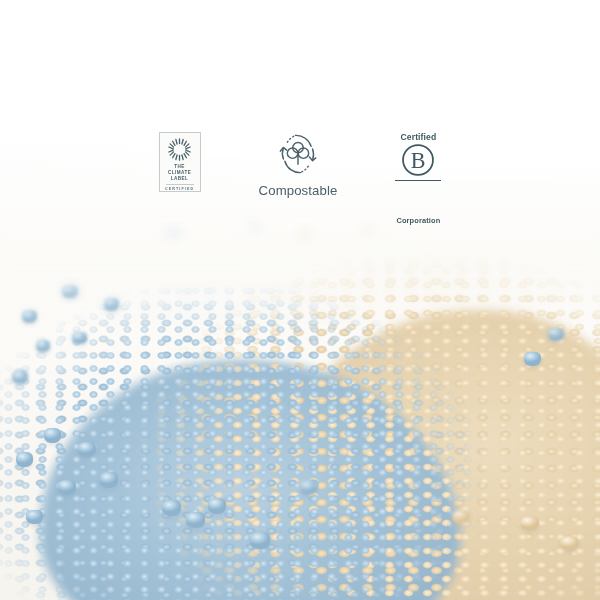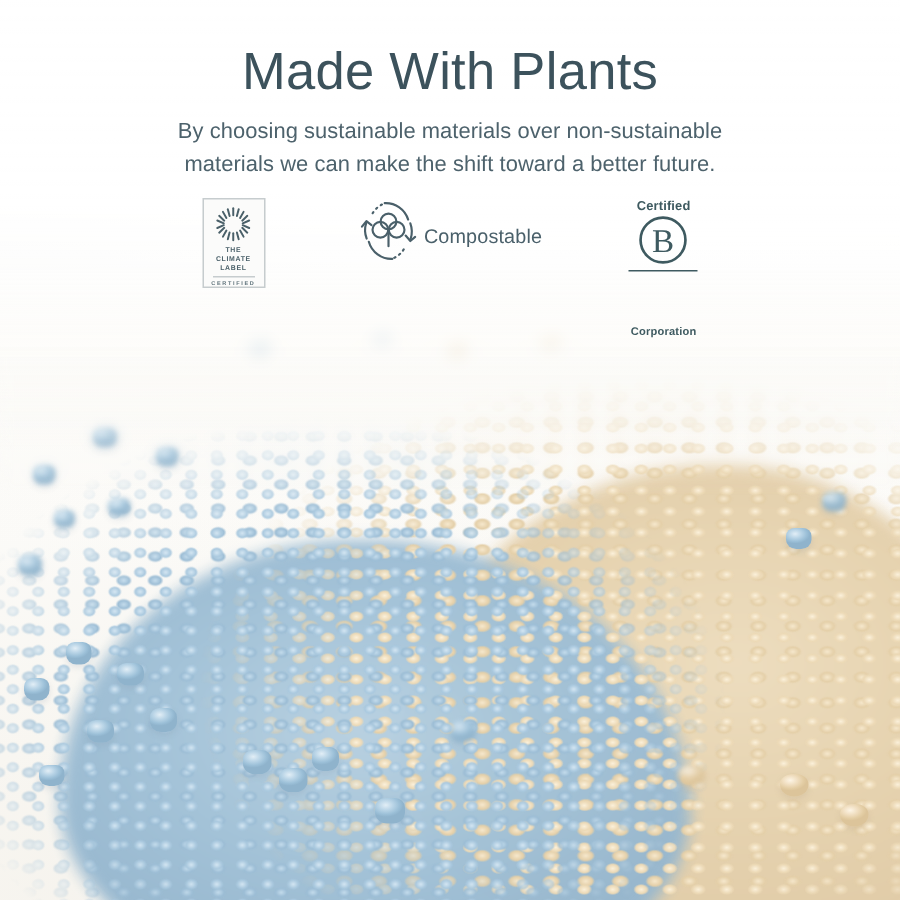--- a/index.html
+++ b/index.html
@@ -48,21 +48,21 @@
   .badge-row {
     position:absolute;
     top:132px; left:0;
     width:600px;
     display:flex;
     justify-content:center;
     align-items:flex-start;
     gap:58px;
     z-index:40;
   }
-  .badge { display:flex; flex-direction:row; align-items:center; }
+  .badge { display:flex; flex-direction:column; align-items:center; }
 
   
   .climate-badge {
     width:42px; height:60px;
     border:1px solid #c6ccce;
     background:#fbfbfa;
     display:flex; flex-direction:column;
     align-items:center;
     padding-top:4px;
   }
@@ -284,27 +284,20 @@
     <div class="pellet beige" style="left:520px; top:336px; width:19px; height:15px;"></div>
     <div class="pellet beige" style="left:560px; top:356px; width:19px; height:15px;"></div>
     <div class="pellet beige soft" style="left:452px; top:330px; width:18px; height:14px;"></div>
 
     <div class="dof-top"></div>
     <div class="pile-fade"></div>
   </div>
 
   <div class="top-wash"></div>
 
-  <div class="text-block">
-    <div class="headline">Made With Plants</div>
-    <div class="subtitle">
-      <span>By choosing sustainable materials over non-sustainable</span>
-      <span>materials we can make the shift toward a better future.</span>
-    </div>
-  </div>
 
   <div class="badge-row">
 
     <div class="badge">
       <div class="climate-badge">
         <svg class="climate-sun" viewBox="0 0 40 40">
           <g stroke="#4a6069" stroke-width="2.1" stroke-linecap="round">
             <line x1="20" y1="3" x2="20" y2="10.5"></line>
             <line x1="25.8" y1="4" x2="23.9" y2="11.2"></line>
             <line x1="31" y1="6.8" x2="27.3" y2="13.3"></line>

